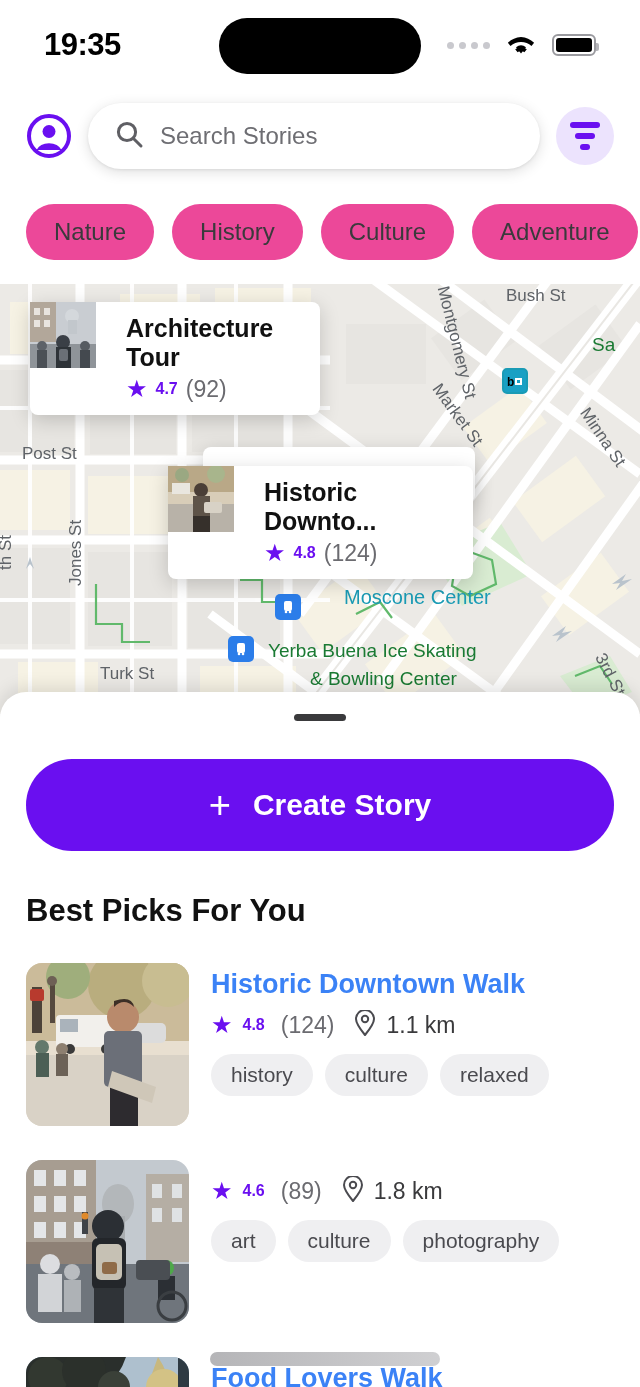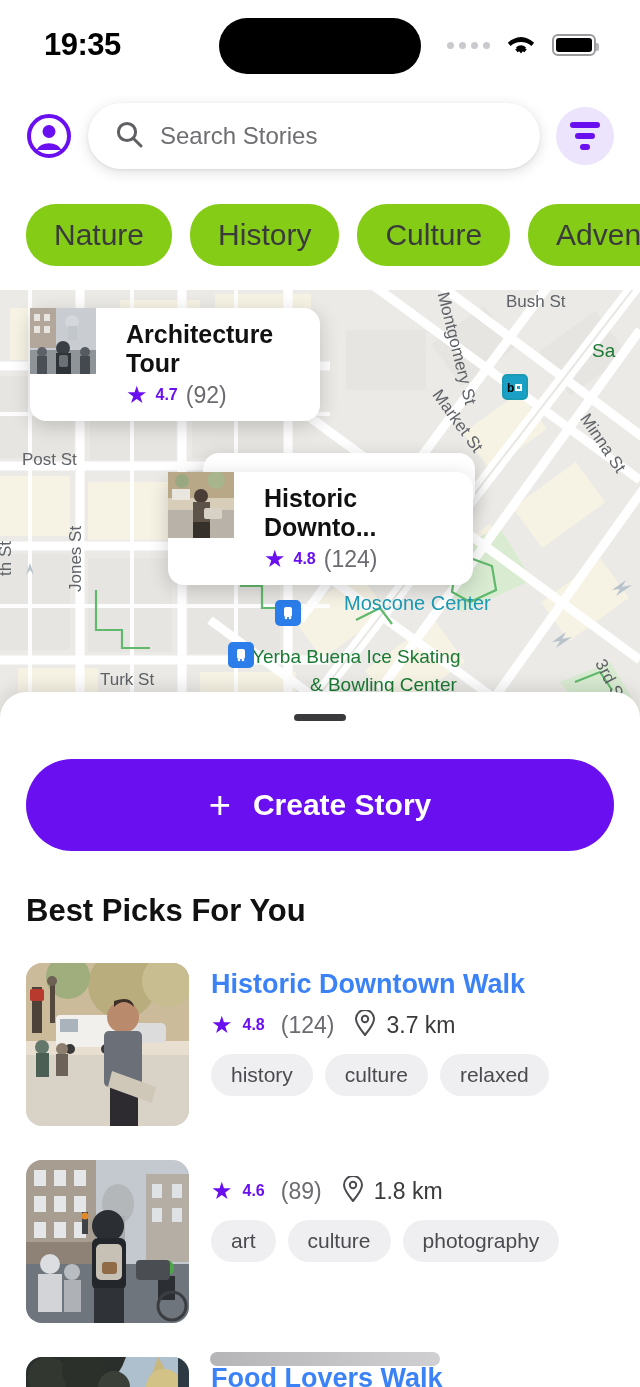--- a/index.html
+++ b/index.html
@@ -72,43 +72,43 @@
     flex-direction:column; gap:5px;
   }
   .filter-btn i{ display:block;background:#6a0ff0;height:6px;border-radius:3px; }
   .filter-btn i:nth-child(1){ width:30px; }
   .filter-btn i:nth-child(2){ width:20px; }
   .filter-btn i:nth-child(3){ width:10px; }
 
   
   .chips{ display:flex; gap:18px; padding:22px 26px 24px; }
   .chip{
-    background:#84cc16; border-radius:30px; padding:14px 28px;
-    font-size:30px; color:#3a3a3c; white-space:nowrap;
+    background:#ec4899; border-radius:30px; padding:14px 28px;
+    font-size:24px; color:#3a3a3c; white-space:nowrap;
   }
 
   
   .map{
     position:relative; height:430px; overflow:hidden;
     background:#f2efe9;
   }
   .map svg{ position:absolute; inset:0; }
   .map-label{
     position:absolute; font-size:17px; color:#5f6368; white-space:nowrap;
     font-family:"Liberation Sans", sans-serif;
   }
   .map-label.green{ color:#1a7a33; font-size:19px; }
   .map-label.teal{ color:#1a9bb5; font-size:20px; }
   .poi-sq{ position:absolute;width:26px;height:26px;border-radius:5px;
            background:#2b7de9;display:flex;align-items:center;justify-content:center; }
   .poi-sq svg{ position:static; }
 
   
   .mapcard{
-    position:absolute; background:#fff; border-radius:16px;
+    position:absolute; background:#fff; border-radius:8px;
     box-shadow:0 5px 20px rgba(0,0,0,0.18);
     display:flex; align-items:center; gap:18px; padding:12px 26px 12px 12px;
   }
   .mapcard .thumb{ width:66px;height:66px;border-radius:12px;flex:0 0 66px;overflow:hidden; }
   .mapcard .mc-title{ font-size:25px;font-weight:bold;color:#111;line-height:1.15; }
   .mapcard .mc-rate{ display:flex;align-items:center;gap:8px;margin-top:4px; }
   .star{ color:#6a0ff0; font-size:24px; line-height:1; }
   .rate-val{ color:#6a0ff0; font-size:16px; font-weight:bold; }
   .rate-cnt{ color:#6b6b70; font-size:23px; }
 
@@ -300,21 +300,21 @@
   <div class="map-label" style="left:100px; top:380px;">Turk St</div>
   <div class="map-label" style="left:444px; top:96px; transform:rotate(54deg); transform-origin:left top;">Market St</div>
   <div class="map-label" style="left:452px; top:0px; transform:rotate(76deg); transform-origin:left top;">Montgomery St</div>
   <div class="map-label" style="left:506px; top:2px;">Bush St</div>
   <div class="map-label" style="left:592px; top:120px; transform:rotate(56deg); transform-origin:left top;">Minna St</div>
   <div class="map-label" style="left:608px; top:366px; transform:rotate(62deg); transform-origin:left top;">3rd St</div>
   <div class="map-label" style="left:-4px; top:286px; transform:rotate(-90deg); transform-origin:left top;">th St</div>
 
   <div class="map-label teal" style="left:344px; top:302px;">Moscone Center</div>
   <div class="map-label teal" style="left:330px; top:258px;">of Modern Art</div>
-  <div class="map-label green" style="left:252px; top:356px;">Yerba Buena Ice Skating</div>
+  <div class="map-label green" style="left:268px; top:356px;">Yerba Buena Ice Skating</div>
   <div class="map-label green" style="left:310px; top:384px;">&amp; Bowling Center</div>
   <div class="map-label green" style="left:592px; top:50px;">Sa</div>
 
   <div class="poi-sq" style="left:275px; top:310px;">
     <svg width="16" height="16" viewBox="0 0 16 16">
         <rect x="4" y="2" width="8" height="10" rx="2" fill="#fff"></rect>
         <circle cx="6" cy="13" r="1.3" fill="#fff"></circle>
         <circle cx="10" cy="13" r="1.3" fill="#fff"></circle>
       </svg>
   </div>
@@ -443,21 +443,21 @@
       <div class="s-meta">
         <span class="star">★</span>
         <span class="rate-val">4.8</span>
         <span class="rate-cnt" style="margin-left:6px;">(124)</span>
         <span style="margin-left:10px;">
           <svg width="22" height="26" viewBox="0 0 22 26">
               <path d="M11 25 C11 25 20 14 20 9 A9 9 0 1 0 2 9 C2 14 11 25 11 25 Z" fill="none" stroke="#4a4a4f" stroke-width="2"></path>
               <circle cx="11" cy="9" r="3.2" fill="none" stroke="#4a4a4f" stroke-width="2"></circle>
             </svg>
         </span>
-        <span class="s-dist">3.7 km</span>
+        <span class="s-dist">1.1 km</span>
       </div>
       <div class="s-tags">
         <span class="s-tag">history</span>
         <span class="s-tag">culture</span>
         <span class="s-tag">relaxed</span>
       </div>
     </div>
   </div>
 
   <div class="story">

